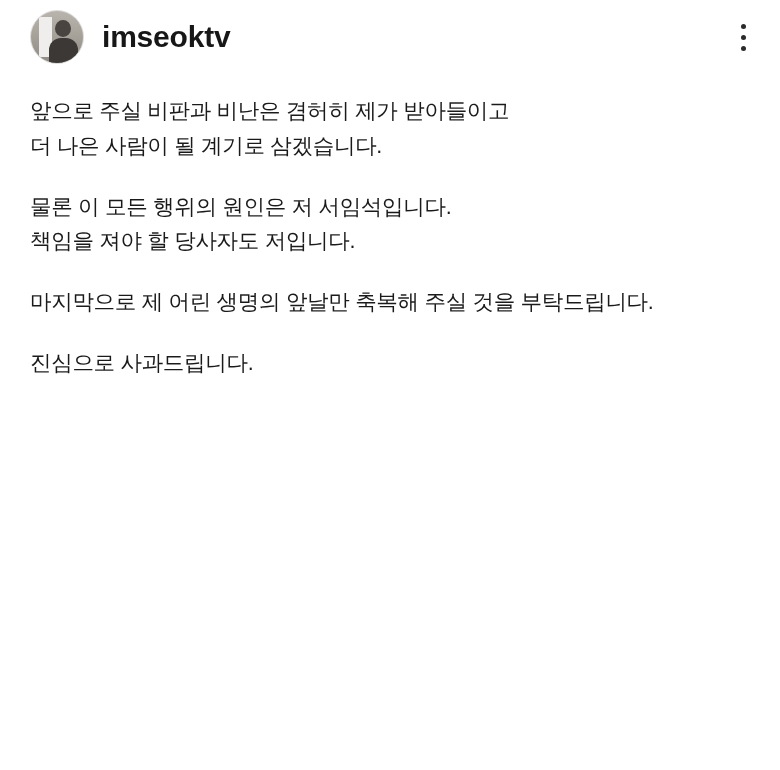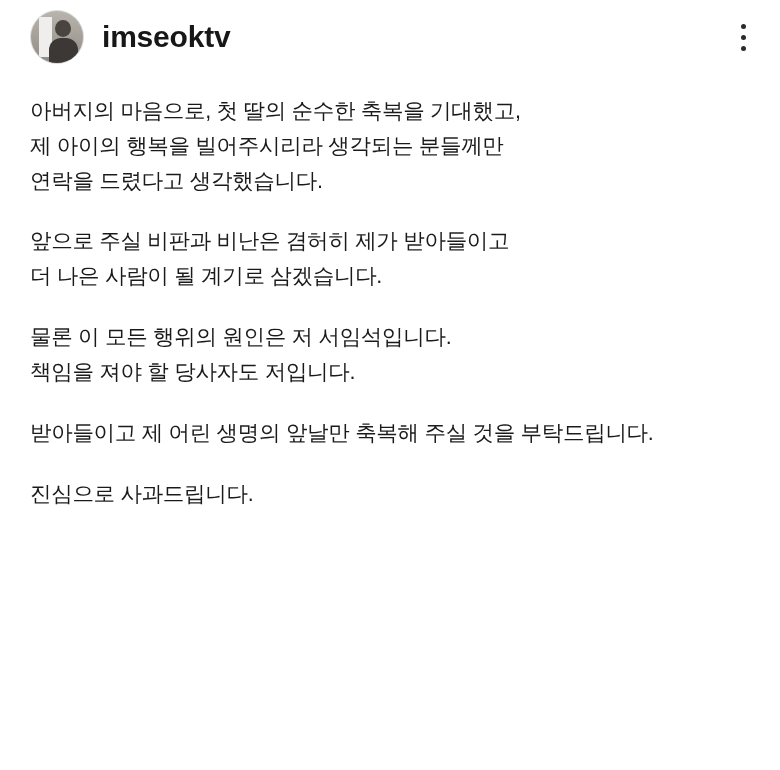--- a/index.html
+++ b/index.html
@@ -137,24 +137,21 @@
 
     <div class="more-btn">
       <span></span>
       <span></span>
       <span></span>
     </div>
 
   </div>
 
   <div class="post-body">
-    <p class="para">아버지의 마음으로, 첫 딸의 순수한 축복을 기대했고,
-제 아이의 행복을 빌어주시리라 생각되는 분들께만
-연락을 드렸다고 생각했습니다.</p>
     <p class="para">앞으로 주실 비판과 비난은 겸허히 제가 받아들이고
 더 나은 사람이 될 계기로 삼겠습니다.</p>
     <p class="para">물론 이 모든 행위의 원인은 저 서임석입니다.
 책임을 져야 할 당사자도 저입니다.</p>
-    <p class="para">받아들이고 제 어린 생명의 앞날만 축복해 주실 것을 부탁드립니다.</p>
+    <p class="para">마지막으로 제 어린 생명의 앞날만 축복해 주실 것을 부탁드립니다.</p>
     <p class="para">진심으로 사과드립니다.</p>
   </div>
 
 </div>
 
 </body></html>

